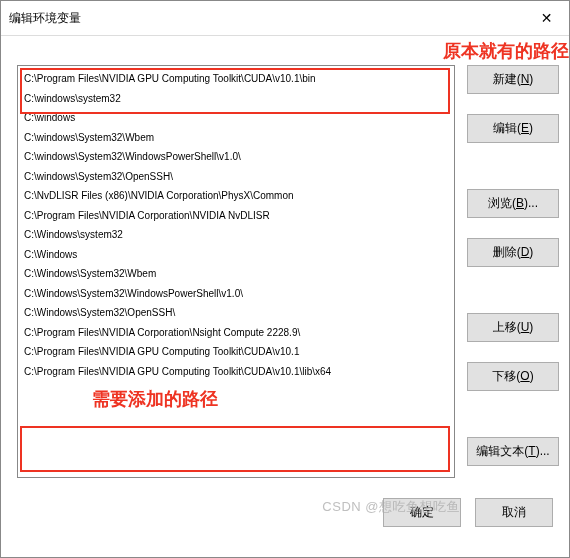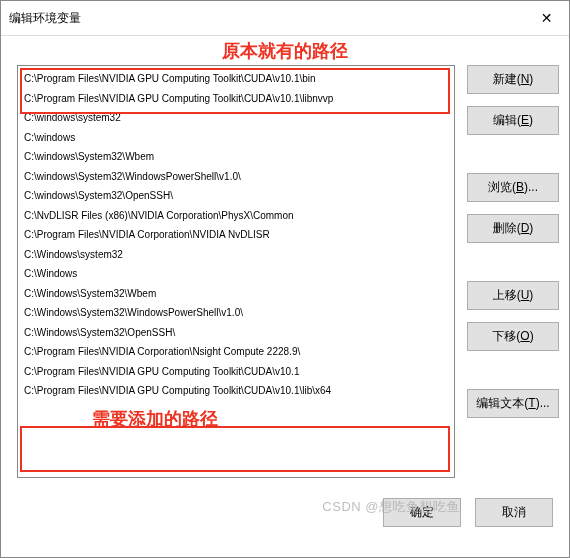--- a/index.html
+++ b/index.html
@@ -1,27 +1,27 @@
 <!DOCTYPE html>
 <html><head>
 <meta charset="utf-8">
 <style>
   * { box-sizing: border-box; margin: 0; padding: 0; }
   body { font-family: "Microsoft YaHei", "Segoe UI", Tahoma, sans-serif; font-size: 12px; background: #fff; width: 570px; height: 558px; overflow: hidden; }
   .window { width: 570px; height: 558px; border: 1px solid #888; background: #fff; display: flex; flex-direction: column; }
   .titlebar { display: flex; align-items: center; justify-content: space-between; padding: 4px 0 4px 8px; border-bottom: 1px solid #ddd; }
   .titlebar-title { font-size: 12px; }
   .close-btn { width: 45px; height: 26px; display: flex; align-items: center; justify-content: center; font-size: 14px; }
-  .annotation-top { text-align: center; color: #e32; font-size: 18px; font-weight: 600; margin: 3px 0 2px 0; }
+  .annotation-top { text-align: right; color: #e32; font-size: 18px; font-weight: 600; margin: 3px 0 2px 0; }
   .annotation-bottom { color: #e32; font-size: 18px; font-weight: 600; text-align: left; margin-top: 6px; margin-left: 70px; }
   .content-wrap { flex: 1; display: flex; padding: 0 10px 8px 16px; gap: 12px; position: relative; }
   .list-area { flex: 1; border: 1px solid #888; background: #fff; padding: 3px 4px; overflow: visible; position: relative; }
   .list-item { padding: 2px 2px; font-size: 10px; color: #000; white-space: nowrap; line-height: 1.55; }
   .highlight-box { position: absolute; border: 2.5px solid #e32; pointer-events: none; }
-  .side-buttons { width: 92px; display: flex; flex-direction: column; gap: 4px; }
+  .side-buttons { width: 92px; display: flex; flex-direction: column; gap: 12px; }
   .btn { background: #e1e1e1; border: 1px solid #adadad; padding: 5px 4px; font-size: 12px; text-align: center; cursor: pointer; margin-bottom: 8px; }
   .btn.spacer-after { margin-bottom: 34px; }
   .btn u { text-decoration: underline; }
   .footer { display: flex; justify-content: flex-end; gap: 14px; padding: 12px 16px 14px; }
   .footer .btn { width: 78px; margin-bottom: 16px; }
   .watermark { position: absolute; right: 110px; bottom: 42px; color: rgba(170,170,170,0.75); font-size: 13px; letter-spacing: 0.5px; pointer-events: none; text-align: right; }
 </style>
 </head>
 <body>
 
@@ -31,21 +31,20 @@
     <div class="close-btn">
       <span>✕</span>
     </div>
   </div>
 
   <div class="annotation-top">原本就有的路径</div>
 
   <div class="content-wrap">
     <div class="list-area">
       <div class="list-item">C:\Program Files\NVIDIA GPU Computing Toolkit\CUDA\v10.1\bin</div>
-      <div class="list-item">C:\Program Files\NVIDIA GPU Computing Toolkit\CUDA\v10.1\libnvvp</div>
       <div class="list-item">C:\windows\system32</div>
       <div class="list-item">C:\windows</div>
       <div class="list-item">C:\windows\System32\Wbem</div>
       <div class="list-item">C:\windows\System32\WindowsPowerShell\v1.0\</div>
       <div class="list-item">C:\windows\System32\OpenSSH\</div>
       <div class="list-item">C:\NvDLISR Files (x86)\NVIDIA Corporation\PhysX\Common</div>
       <div class="list-item">C:\Program Files\NVIDIA Corporation\NVIDIA NvDLISR</div>
       <div class="list-item">C:\Windows\system32</div>
       <div class="list-item">C:\Windows</div>
       <div class="list-item">C:\Windows\System32\Wbem</div>

